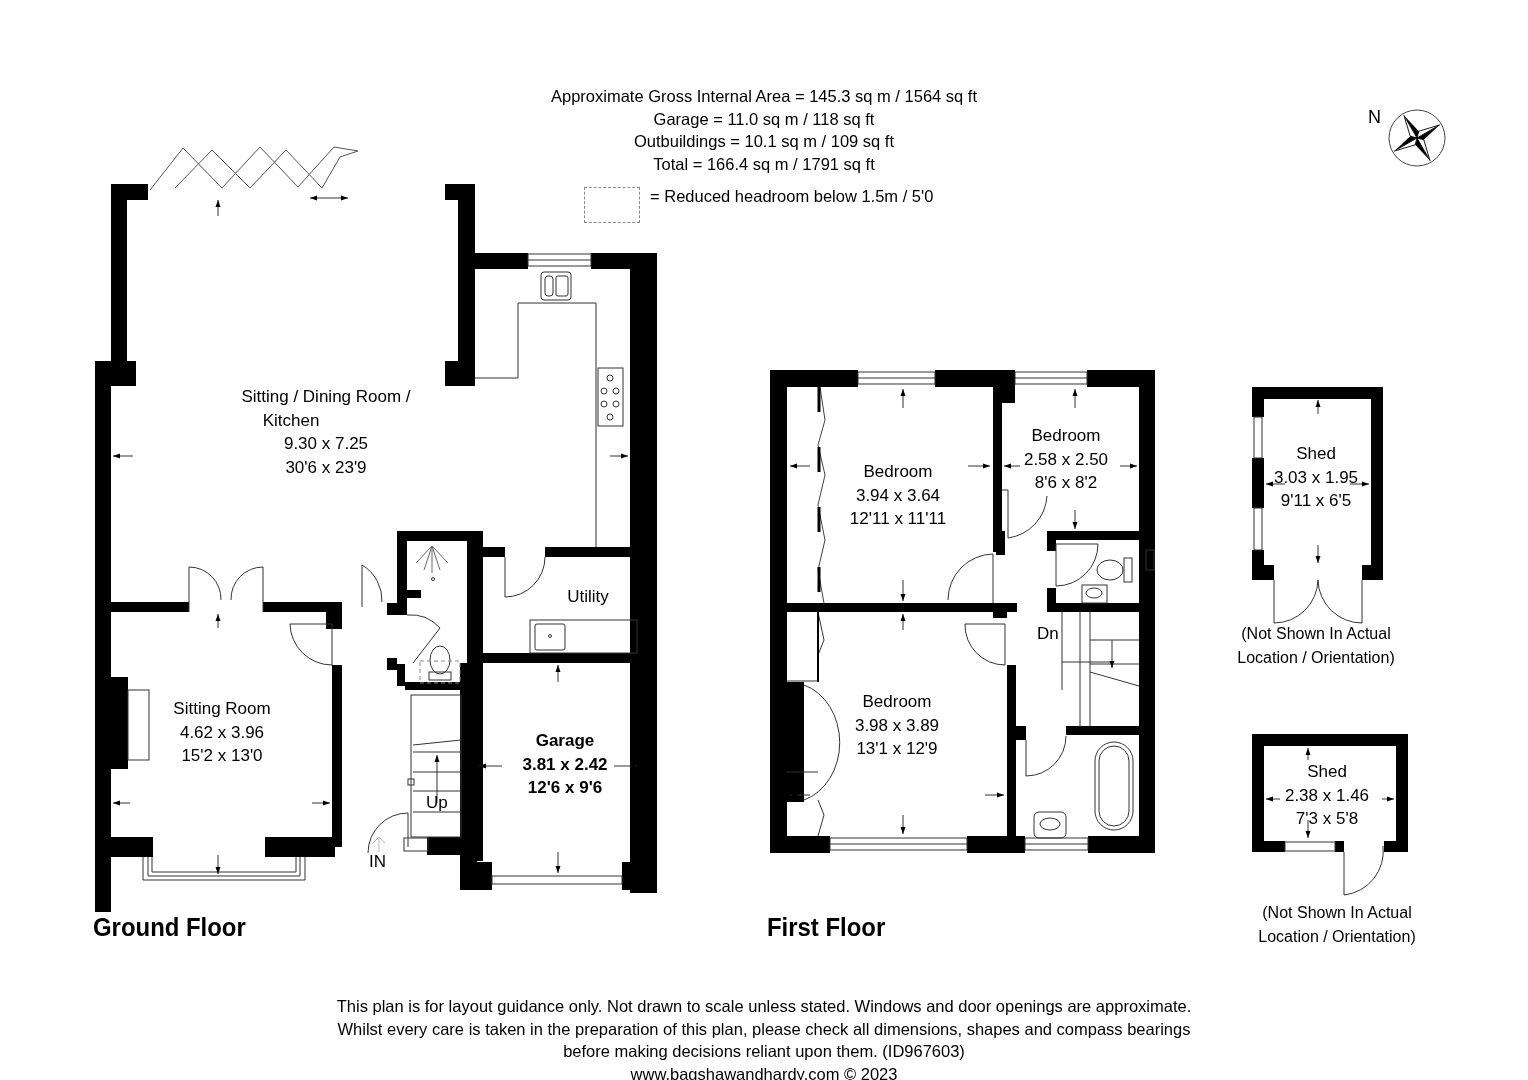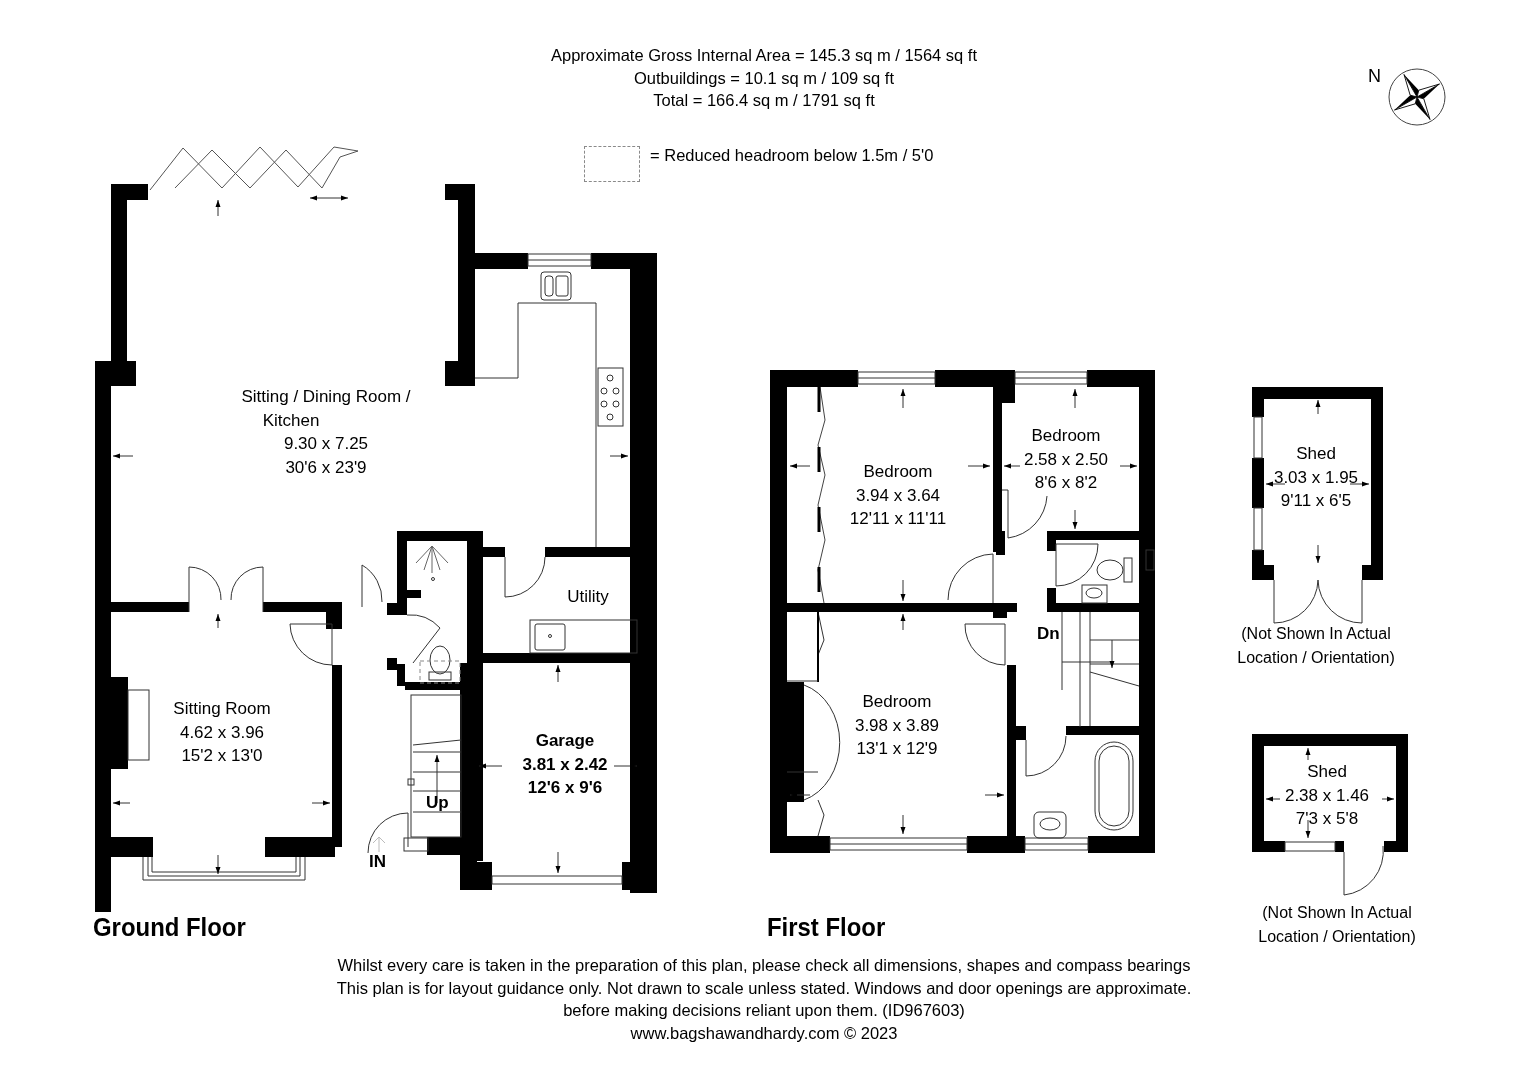--- a/index.html
+++ b/index.html
@@ -1,37 +1,38 @@
 <!DOCTYPE html>
 <html><head>
 <meta charset="utf-8">
 <style>
   html, body { margin:0; padding:0; background:#ffffff; }
   body { width:1528px; height:1080px; position:relative; overflow:hidden; font-family:"Liberation Sans", sans-serif; color:#000; }
-  .abs { position:absolute; }
+  .abs { position:absolute;margin-top:41px; }
   .summary { left:0; width:1528px; top:44px; text-align:center; font-size:16.5px; line-height:22.5px; }
   .summary div { white-space:nowrap; }
   .legend { left:584px; top:146px; height:40px; display:flex; align-items:flex-start; }
   .legend-box { width:56px; height:36px; border:1px dashed #8a8a8a; box-sizing:border-box; margin-right:10px; }
   .legend-text { font-size:16.5px; }
   .compass { left:1366px; top:66px; width:80px; height:64px; }
   .compass-n { position:absolute; left:2px; top:0; font-size:18px; }
   svg.plan { position:absolute; left:0; top:0; width:1528px; height:1080px; }
   .label { position:absolute; text-align:center; font-size:17px; line-height:23.5px; white-space:nowrap; transform:translateX(-50%); }
   .floor-title { position:absolute; font-weight:bold; font-size:26px; transform:scaleX(0.92); transform-origin:left; white-space:nowrap; }
   .disclaimer { left:0; width:1528px; top:954px; text-align:center; font-size:16.5px; line-height:22.5px; }
   .disclaimer div { white-space:nowrap; }
   .notshown { position:absolute; text-align:center; font-size:16px; line-height:23.5px; white-space:nowrap; transform:translateX(-50%); }
-  .tag { position:absolute; font-size:17px;font-weight:bold; }
+  .tag { position:absolute; font-size:17px; }
 </style>
 </head>
 <body>
 
 <div class="abs summary">
   <div>Approximate Gross Internal Area = 145.3 sq m / 1564 sq ft</div>
+  <div>Garage = 11.0 sq m / 118 sq ft</div>
   <div>Outbuildings = 10.1 sq m / 109 sq ft</div>
   <div>Total = 166.4 sq m / 1791 sq ft</div>
 </div>
 
 <div class="abs legend">
   <div class="legend-box"></div>
   <span class="legend-text">= Reduced headroom below 1.5m / 5'0</span>
 </div>
 
 <div class="abs compass">
@@ -378,17 +379,17 @@
 </div>
 <div class="notshown" style="left:1337px; top:901px;">
   <div>(Not Shown In Actual</div>
   <div>Location / Orientation)</div>
 </div>
 
 <div class="floor-title" style="left:93px; top:912px;">Ground Floor</div>
 <div class="floor-title" style="left:767px; top:912px;">First Floor</div>
 
 <div class="abs disclaimer">
+  <div>This plan is for layout guidance only. Not drawn to scale unless stated. Windows and door openings are approximate.</div>
   <div>Whilst every care is taken in the preparation of this plan, please check all dimensions, shapes and compass bearings</div>
-  <div>This plan is for layout guidance only. Not drawn to scale unless stated. Windows and door openings are approximate.</div>
   <div>before making decisions reliant upon them. (ID967603)</div>
   <div>www.bagshawandhardy.com © 2023</div>
 </div>
 
 </body></html>

